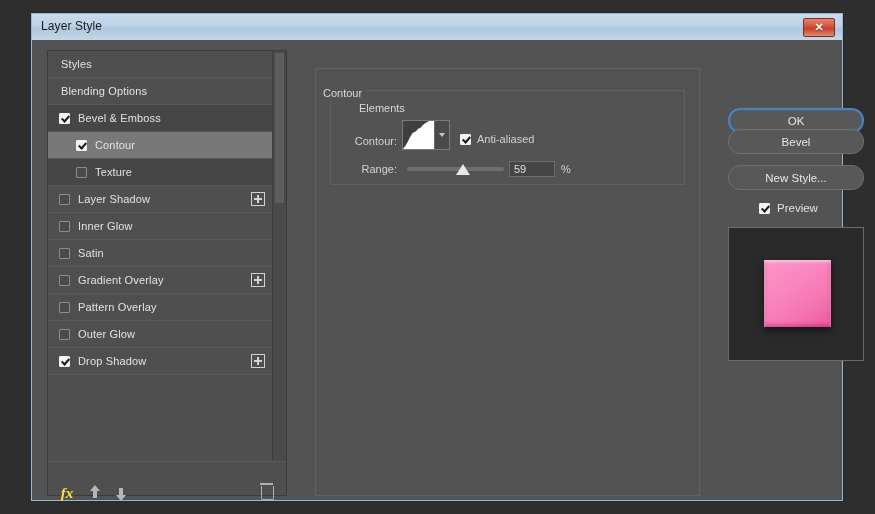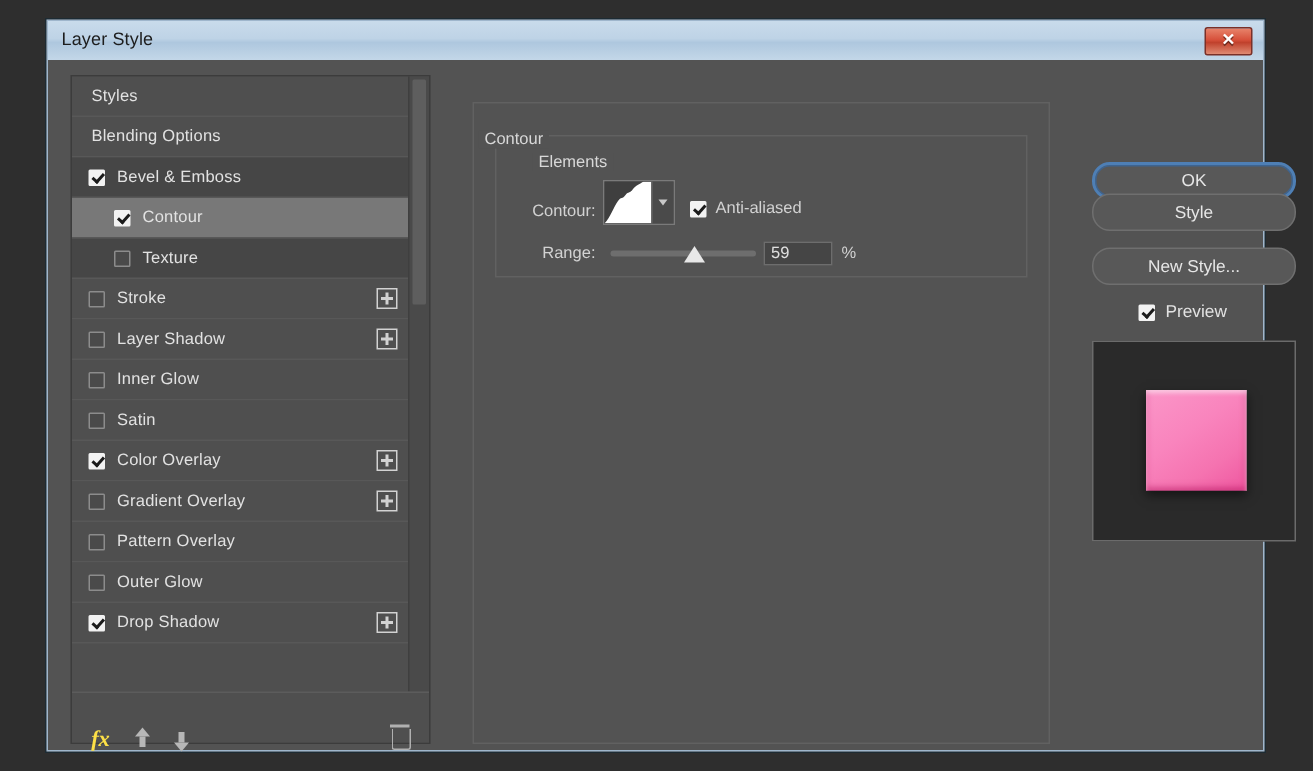--- a/index.html
+++ b/index.html
@@ -501,40 +501,30 @@
             <div class="fx-row sel indent">
               <span class="cb on"></span>
               <span class="fx-label">Contour</span>
             </div>
             <div class="fx-row dark indent">
               <span class="cb"></span>
               <span class="fx-label">Texture</span>
             </div>
             <div class="fx-row plain">
               <span class="cb"></span>
-              <span class="fx-label">Stroke</span>
-              <span class="fx-plus"></span>
-            </div>
-            <div class="fx-row plain">
-              <span class="cb"></span>
               <span class="fx-label">Layer Shadow</span>
               <span class="fx-plus"></span>
             </div>
             <div class="fx-row plain">
               <span class="cb"></span>
               <span class="fx-label">Inner Glow</span>
             </div>
             <div class="fx-row plain">
               <span class="cb"></span>
               <span class="fx-label">Satin</span>
-            </div>
-            <div class="fx-row plain">
-              <span class="cb on"></span>
-              <span class="fx-label">Color Overlay</span>
-              <span class="fx-plus"></span>
             </div>
             <div class="fx-row plain">
               <span class="cb"></span>
               <span class="fx-label">Gradient Overlay</span>
               <span class="fx-plus"></span>
             </div>
             <div class="fx-row plain">
               <span class="cb"></span>
               <span class="fx-label">Pattern Overlay</span>
             </div>
@@ -594,21 +584,21 @@
         <span id="anti-aliased-label">Anti-aliased</span>
       </div>
 
       <div class="field-label" style="left:310px; top:123px; width:55px;">Range:</div>
       <div id="range-slider-track"></div>
       <div id="range-slider-thumb"></div>
       <div id="range-value-box">59</div>
       <div id="range-percent">%</div>
 
       <div id="ok-button" class="btn">OK</div>
-      <div id="cancel-button" class="btn">Style</div>
+      <div id="cancel-button" class="btn">Bevel</div>
       <div id="newstyle-button" class="btn">New Style...</div>
 
       <div id="preview-row">
         <span class="cb on"></span>
         <span id="preview-label">Preview</span>
       </div>
 
       <div id="preview-thumb">
         <div id="preview-square"></div>
       </div>

